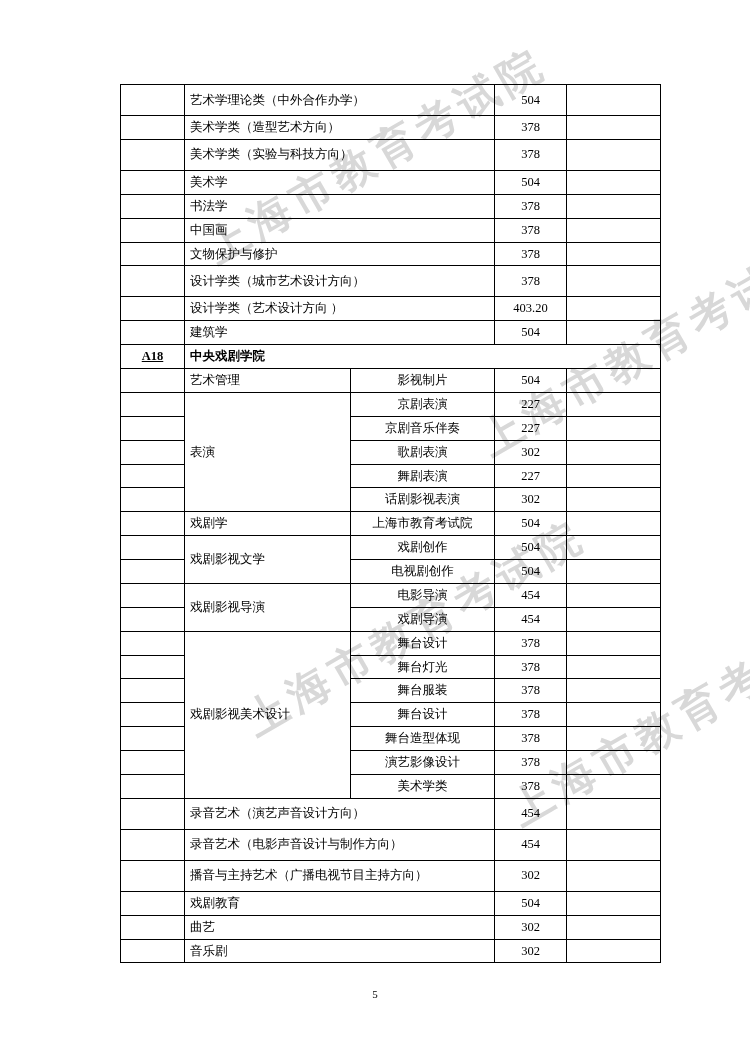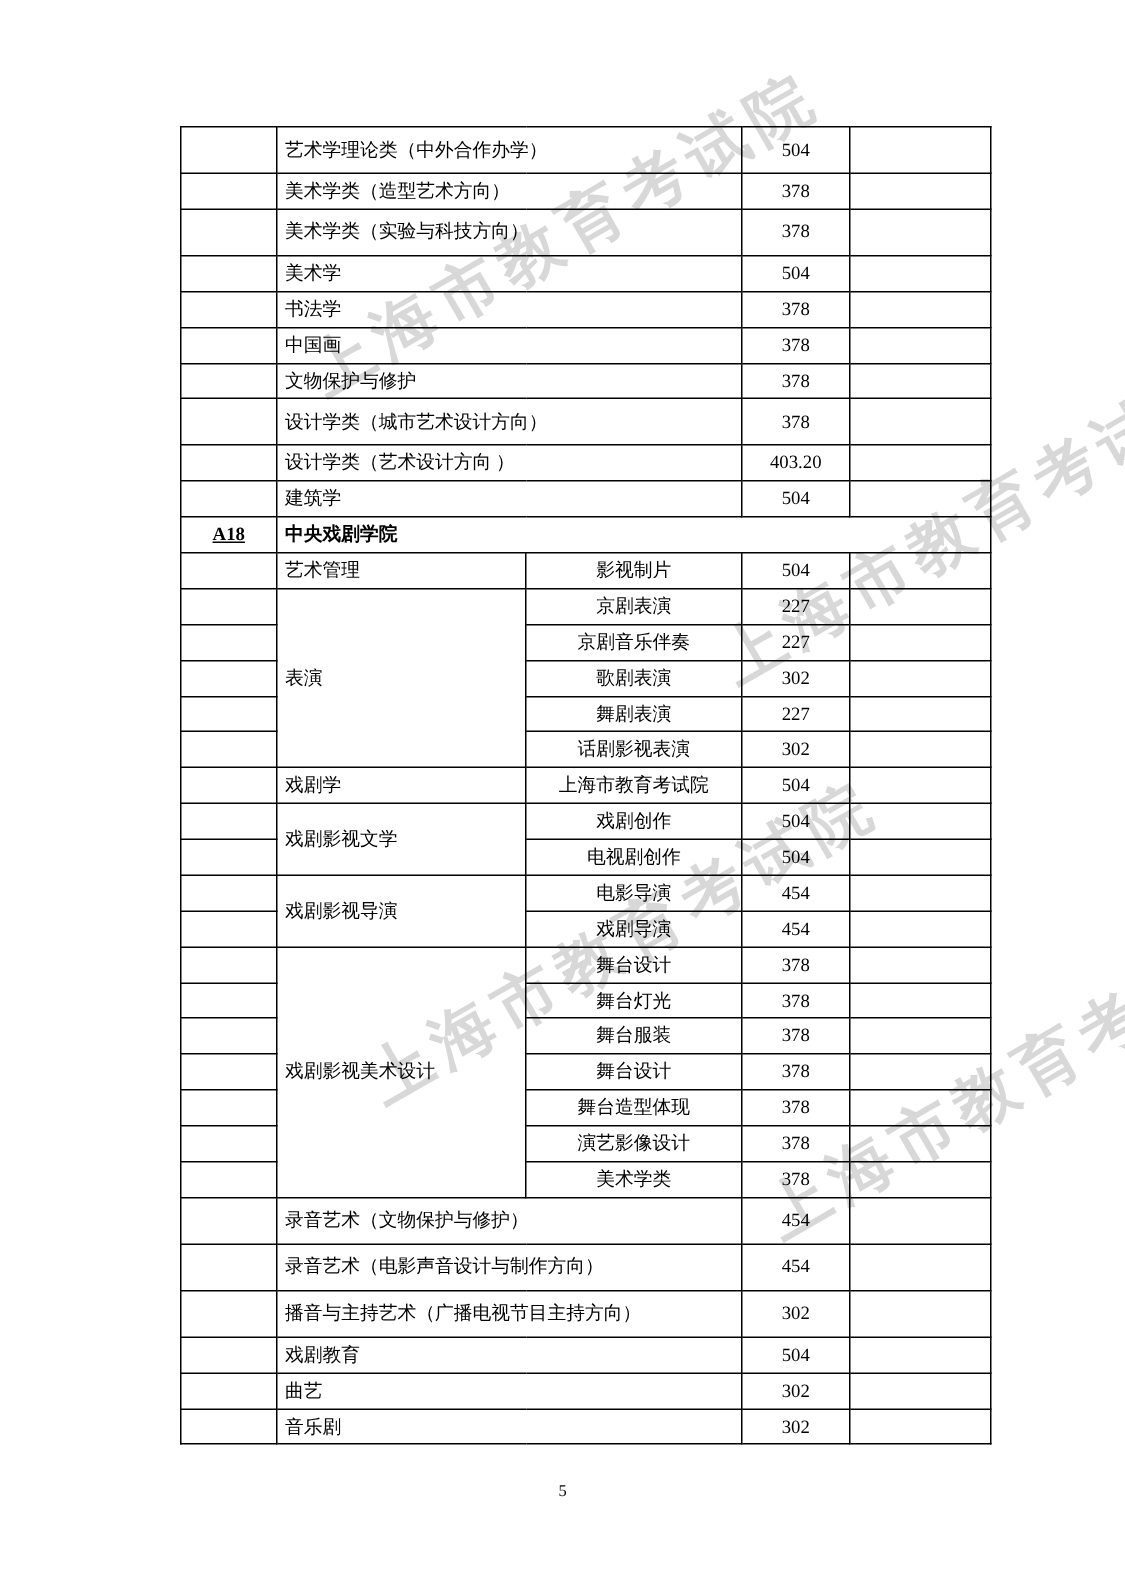--- a/index.html
+++ b/index.html
@@ -283,21 +283,21 @@
       </tr>
       <tr class="rowshort">
         <td class="col1 blank"></td>
         <td class="subcol">美术学类</td>
         <td class="score">378</td>
         <td class="blank"></td>
       </tr>
 
       <tr class="rowtall">
         <td class="col1 blank"></td>
-        <td class="namecol" colspan="2">录音艺术（文物保护与修护）</td>
+        <td class="namecol" colspan="2">录音艺术（演艺声音设计方向）</td>
         <td class="score">454</td>
         <td class="blank"></td>
       </tr>
       <tr class="rowtall">
         <td class="col1 blank"></td>
         <td class="namecol" colspan="2">录音艺术（电影声音设计与制作方向）</td>
         <td class="score">454</td>
         <td class="blank"></td>
       </tr>
       <tr class="rowtall">

